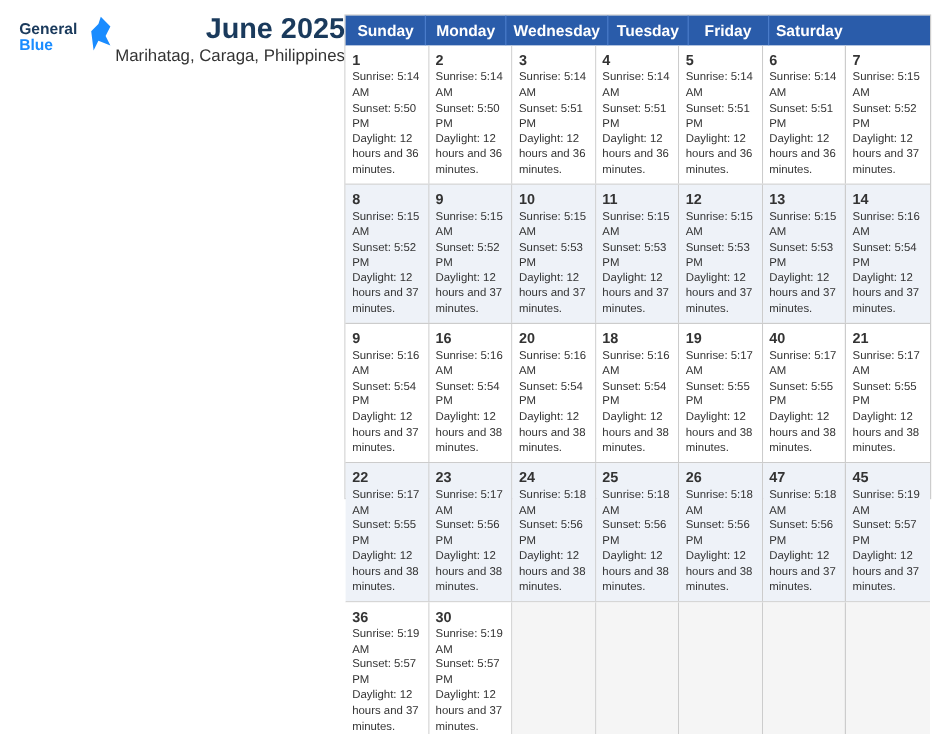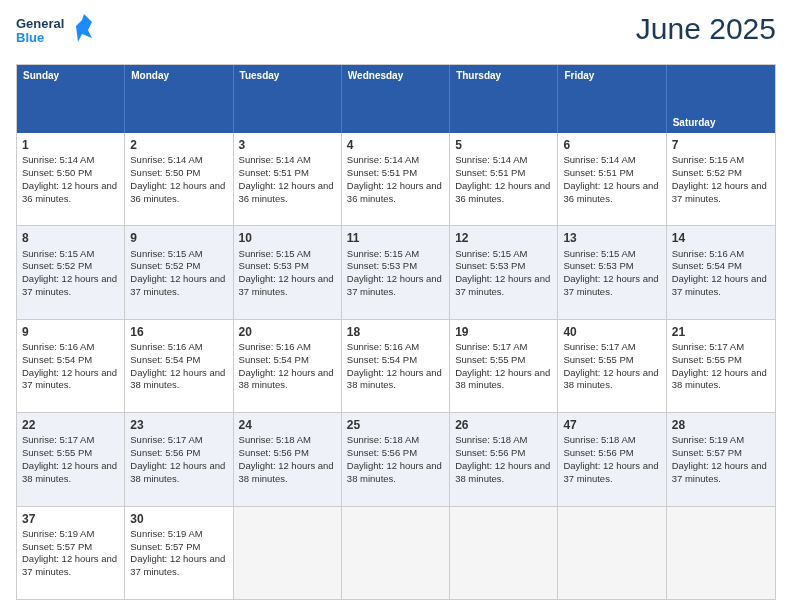--- a/index.html
+++ b/index.html
@@ -6,42 +6,42 @@
     body {
       width: 792px;
       height: 612px;
       background: #fff;
       font-family: Arial, sans-serif;
       font-size: 11px;
       color: #333;
     }
     .page {
       width: 792px;
-      height: 612px;
+      height: 428px;
       padding: 12px 16px;
       display: flex;
-      flex-direction: column;
+      flex-direction: row;
     }
     .header {
       display: flex;
       justify-content: space-between;
       align-items: flex-start;
       margin-bottom: 10px;
     }
     .logo {
       display: flex;
       align-items: center;
       gap: 4px;
     }
     .title-area {
       text-align: right;
     }
     .month-title {
-      font-size: 30px;
-      font-weight: normal;
+      font-size: 24px;
+      font-weight: bold;
       color: #1a3a5c;
       line-height: 1.1;
     }
     .location {
       font-size: 14px;
       color: #333;
     }
     .calendar {
       flex: 1;
       display: flex;
@@ -49,26 +49,26 @@
       border: 1px solid #ccc;
     }
     .cal-header {
       display: grid;
       grid-template-columns: repeat(7, 1fr);
       background: #2a5caa;
     }
     .cal-header-cell {
       color: #fff;
       font-weight: bold;
-      font-size: 10px;
+      font-size: 13px;
       padding: 5px 6px;
-      text-align: left;
+      text-align: center;
       border-right: 1px solid #4a7cca;
     }
-    .cal-header-cell:last-child { border-right: none; margin-top: 47px; }
+    .cal-header-cell:last-child { border-right: none; }
     .cal-body {
       flex: 1;
       display: flex;
       flex-direction: column;
     }
     .cal-row {
       display: grid;
       grid-template-columns: repeat(7, 1fr);
       flex: 1;
       border-top: 1px solid #ccc;
@@ -105,30 +105,30 @@
   <div style="display:flex;flex-direction:column;align-items:flex-start;">
     <svg width="80" height="42" viewBox="0 0 80 42">
       <text x="0" y="16" font-size="13" font-weight="bold" fill="#1a3a5c" font-family="Arial">General</text>
       <text x="0" y="30" font-size="13" font-weight="bold" fill="#1a8cff" font-family="Arial">Blue</text>
       <polygon points="68,2 76,10 72,18 76,26 66,22 62,30 60,14 66,8" fill="#1a8cff"></polygon>
     </svg>
   </div>
 </div>
     <div class="title-area">
       <div class="month-title">June 2025</div>
+      <div class="location">Marihatag, Caraga, Philippines</div>
     </div>
   </div>
 
   <div class="calendar">
     <div class="cal-header">
       <div class="cal-header-cell">Sunday</div>
       <div class="cal-header-cell">Monday</div>
+      <div class="cal-header-cell">Wednesday</div>
       <div class="cal-header-cell">Tuesday</div>
-      <div class="cal-header-cell">Wednesday</div>
-      <div class="cal-header-cell">Thursday</div>
       <div class="cal-header-cell">Friday</div>
       <div class="cal-header-cell">Saturday</div>
     </div>
     <div class="cal-body" id="cal-body">
     <div class="cal-row">
           <div class="cal-cell"><span class="day-num">1</span><span>Sunrise: 5:14 AM</span><br><span>Sunset: 5:50 PM</span><br><span>Daylight: 12 hours and 36 minutes.</span></div>
           <div class="cal-cell"><span class="day-num">2</span><span>Sunrise: 5:14 AM</span><br><span>Sunset: 5:50 PM</span><br><span>Daylight: 12 hours and 36 minutes.</span></div>
           <div class="cal-cell"><span class="day-num">3</span><span>Sunrise: 5:14 AM</span><br><span>Sunset: 5:51 PM</span><br><span>Daylight: 12 hours and 36 minutes.</span></div>
           <div class="cal-cell"><span class="day-num">4</span><span>Sunrise: 5:14 AM</span><br><span>Sunset: 5:51 PM</span><br><span>Daylight: 12 hours and 36 minutes.</span></div>
           <div class="cal-cell"><span class="day-num">5</span><span>Sunrise: 5:14 AM</span><br><span>Sunset: 5:51 PM</span><br><span>Daylight: 12 hours and 36 minutes.</span></div>
@@ -153,24 +153,24 @@
           <div class="cal-cell"><span class="day-num">40</span><span>Sunrise: 5:17 AM</span><br><span>Sunset: 5:55 PM</span><br><span>Daylight: 12 hours and 38 minutes.</span></div>
           <div class="cal-cell"><span class="day-num">21</span><span>Sunrise: 5:17 AM</span><br><span>Sunset: 5:55 PM</span><br><span>Daylight: 12 hours and 38 minutes.</span></div>
         </div>
         <div class="cal-row">
           <div class="cal-cell alt-row"><span class="day-num">22</span><span>Sunrise: 5:17 AM</span><br><span>Sunset: 5:55 PM</span><br><span>Daylight: 12 hours and 38 minutes.</span></div>
           <div class="cal-cell alt-row"><span class="day-num">23</span><span>Sunrise: 5:17 AM</span><br><span>Sunset: 5:56 PM</span><br><span>Daylight: 12 hours and 38 minutes.</span></div>
           <div class="cal-cell alt-row"><span class="day-num">24</span><span>Sunrise: 5:18 AM</span><br><span>Sunset: 5:56 PM</span><br><span>Daylight: 12 hours and 38 minutes.</span></div>
           <div class="cal-cell alt-row"><span class="day-num">25</span><span>Sunrise: 5:18 AM</span><br><span>Sunset: 5:56 PM</span><br><span>Daylight: 12 hours and 38 minutes.</span></div>
           <div class="cal-cell alt-row"><span class="day-num">26</span><span>Sunrise: 5:18 AM</span><br><span>Sunset: 5:56 PM</span><br><span>Daylight: 12 hours and 38 minutes.</span></div>
           <div class="cal-cell alt-row"><span class="day-num">47</span><span>Sunrise: 5:18 AM</span><br><span>Sunset: 5:56 PM</span><br><span>Daylight: 12 hours and 37 minutes.</span></div>
-          <div class="cal-cell alt-row"><span class="day-num">28</span><span>Sunrise: 5:19 AM</span><br><span>Sunset: 5:57 PM</span><br><span>Daylight: 12 hours and 37 minutes.</span></div>
+          <div class="cal-cell alt-row"><span class="day-num">45</span><span>Sunrise: 5:19 AM</span><br><span>Sunset: 5:57 PM</span><br><span>Daylight: 12 hours and 37 minutes.</span></div>
         </div>
         <div class="cal-row">
-          <div class="cal-cell"><span class="day-num">37</span><span>Sunrise: 5:19 AM</span><br><span>Sunset: 5:57 PM</span><br><span>Daylight: 12 hours and 37 minutes.</span></div>
+          <div class="cal-cell"><span class="day-num">36</span><span>Sunrise: 5:19 AM</span><br><span>Sunset: 5:57 PM</span><br><span>Daylight: 12 hours and 37 minutes.</span></div>
           <div class="cal-cell"><span class="day-num">30</span><span>Sunrise: 5:19 AM</span><br><span>Sunset: 5:57 PM</span><br><span>Daylight: 12 hours and 37 minutes.</span></div>
           <div class="cal-cell empty"></div>
           <div class="cal-cell empty"></div>
           <div class="cal-cell empty"></div>
           <div class="cal-cell empty"></div>
           <div class="cal-cell empty"></div>
         </div>
       </div>
   </div>
 </div>

